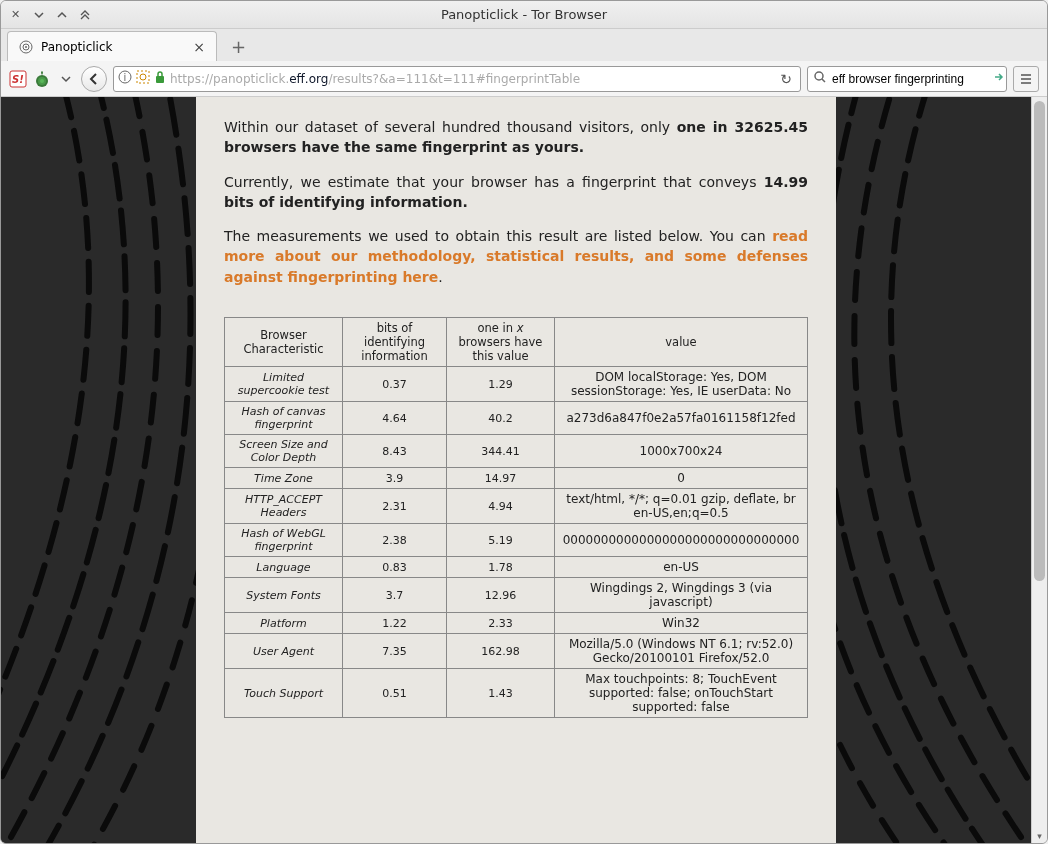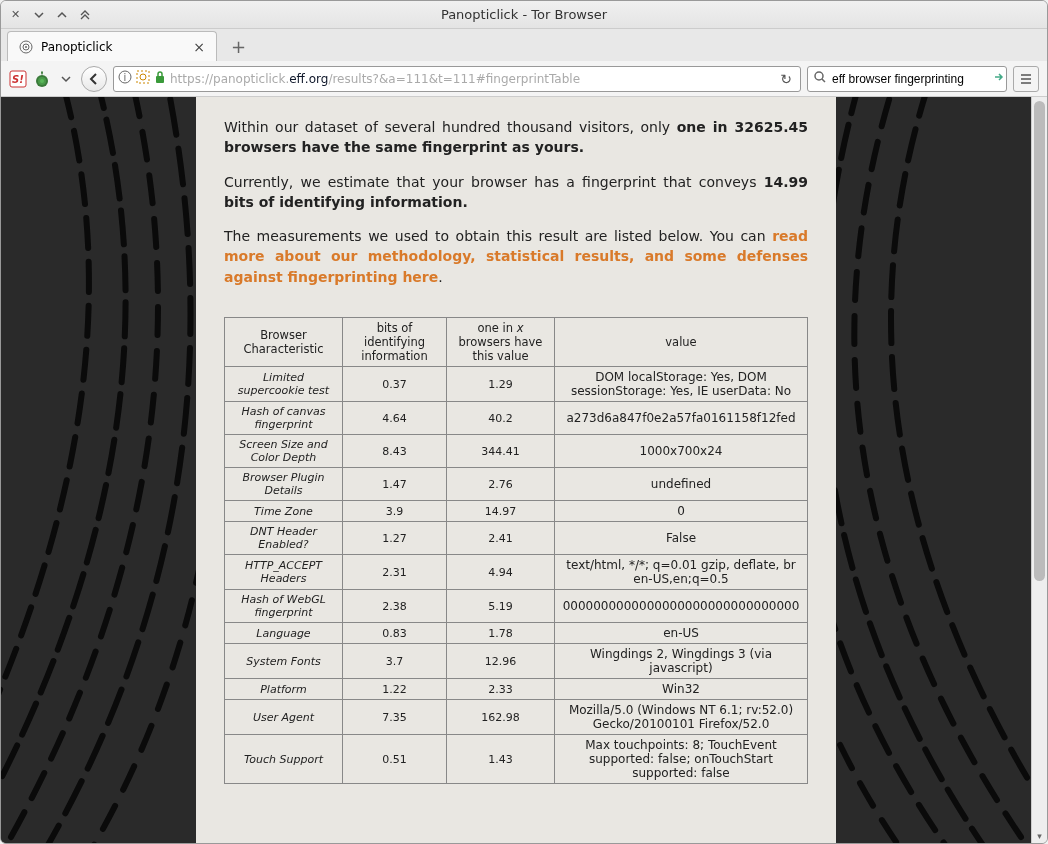--- a/index.html
+++ b/index.html
@@ -211,38 +211,26 @@
                   <td>40.2</td>
                   <td>a273d6a847f0e2a57fa0161158f12fed</td>
                 </tr>
                 <tr>
                   <td>Screen Size and Color Depth</td>
                   <td>8.43</td>
                   <td>344.41</td>
                   <td>1000x700x24</td>
                 </tr>
                 <tr>
-                  <td>Browser Plugin Details</td>
-                  <td>1.47</td>
-                  <td>2.76</td>
-                  <td>undefined</td>
-                </tr>
-                <tr>
                   <td>Time Zone</td>
                   <td>3.9</td>
                   <td>14.97</td>
                   <td>0</td>
                 </tr>
                 <tr>
-                  <td>DNT Header Enabled?</td>
-                  <td>1.27</td>
-                  <td>2.41</td>
-                  <td>False</td>
-                </tr>
-                <tr>
                   <td>HTTP_ACCEPT Headers</td>
                   <td>2.31</td>
                   <td>4.94</td>
                   <td>text/html, */*; q=0.01 gzip, deflate, br en-US,en;q=0.5</td>
                 </tr>
                 <tr>
                   <td>Hash of WebGL fingerprint</td>
                   <td>2.38</td>
                   <td>5.19</td>
                   <td>0000000000000000000000000000000</td>

